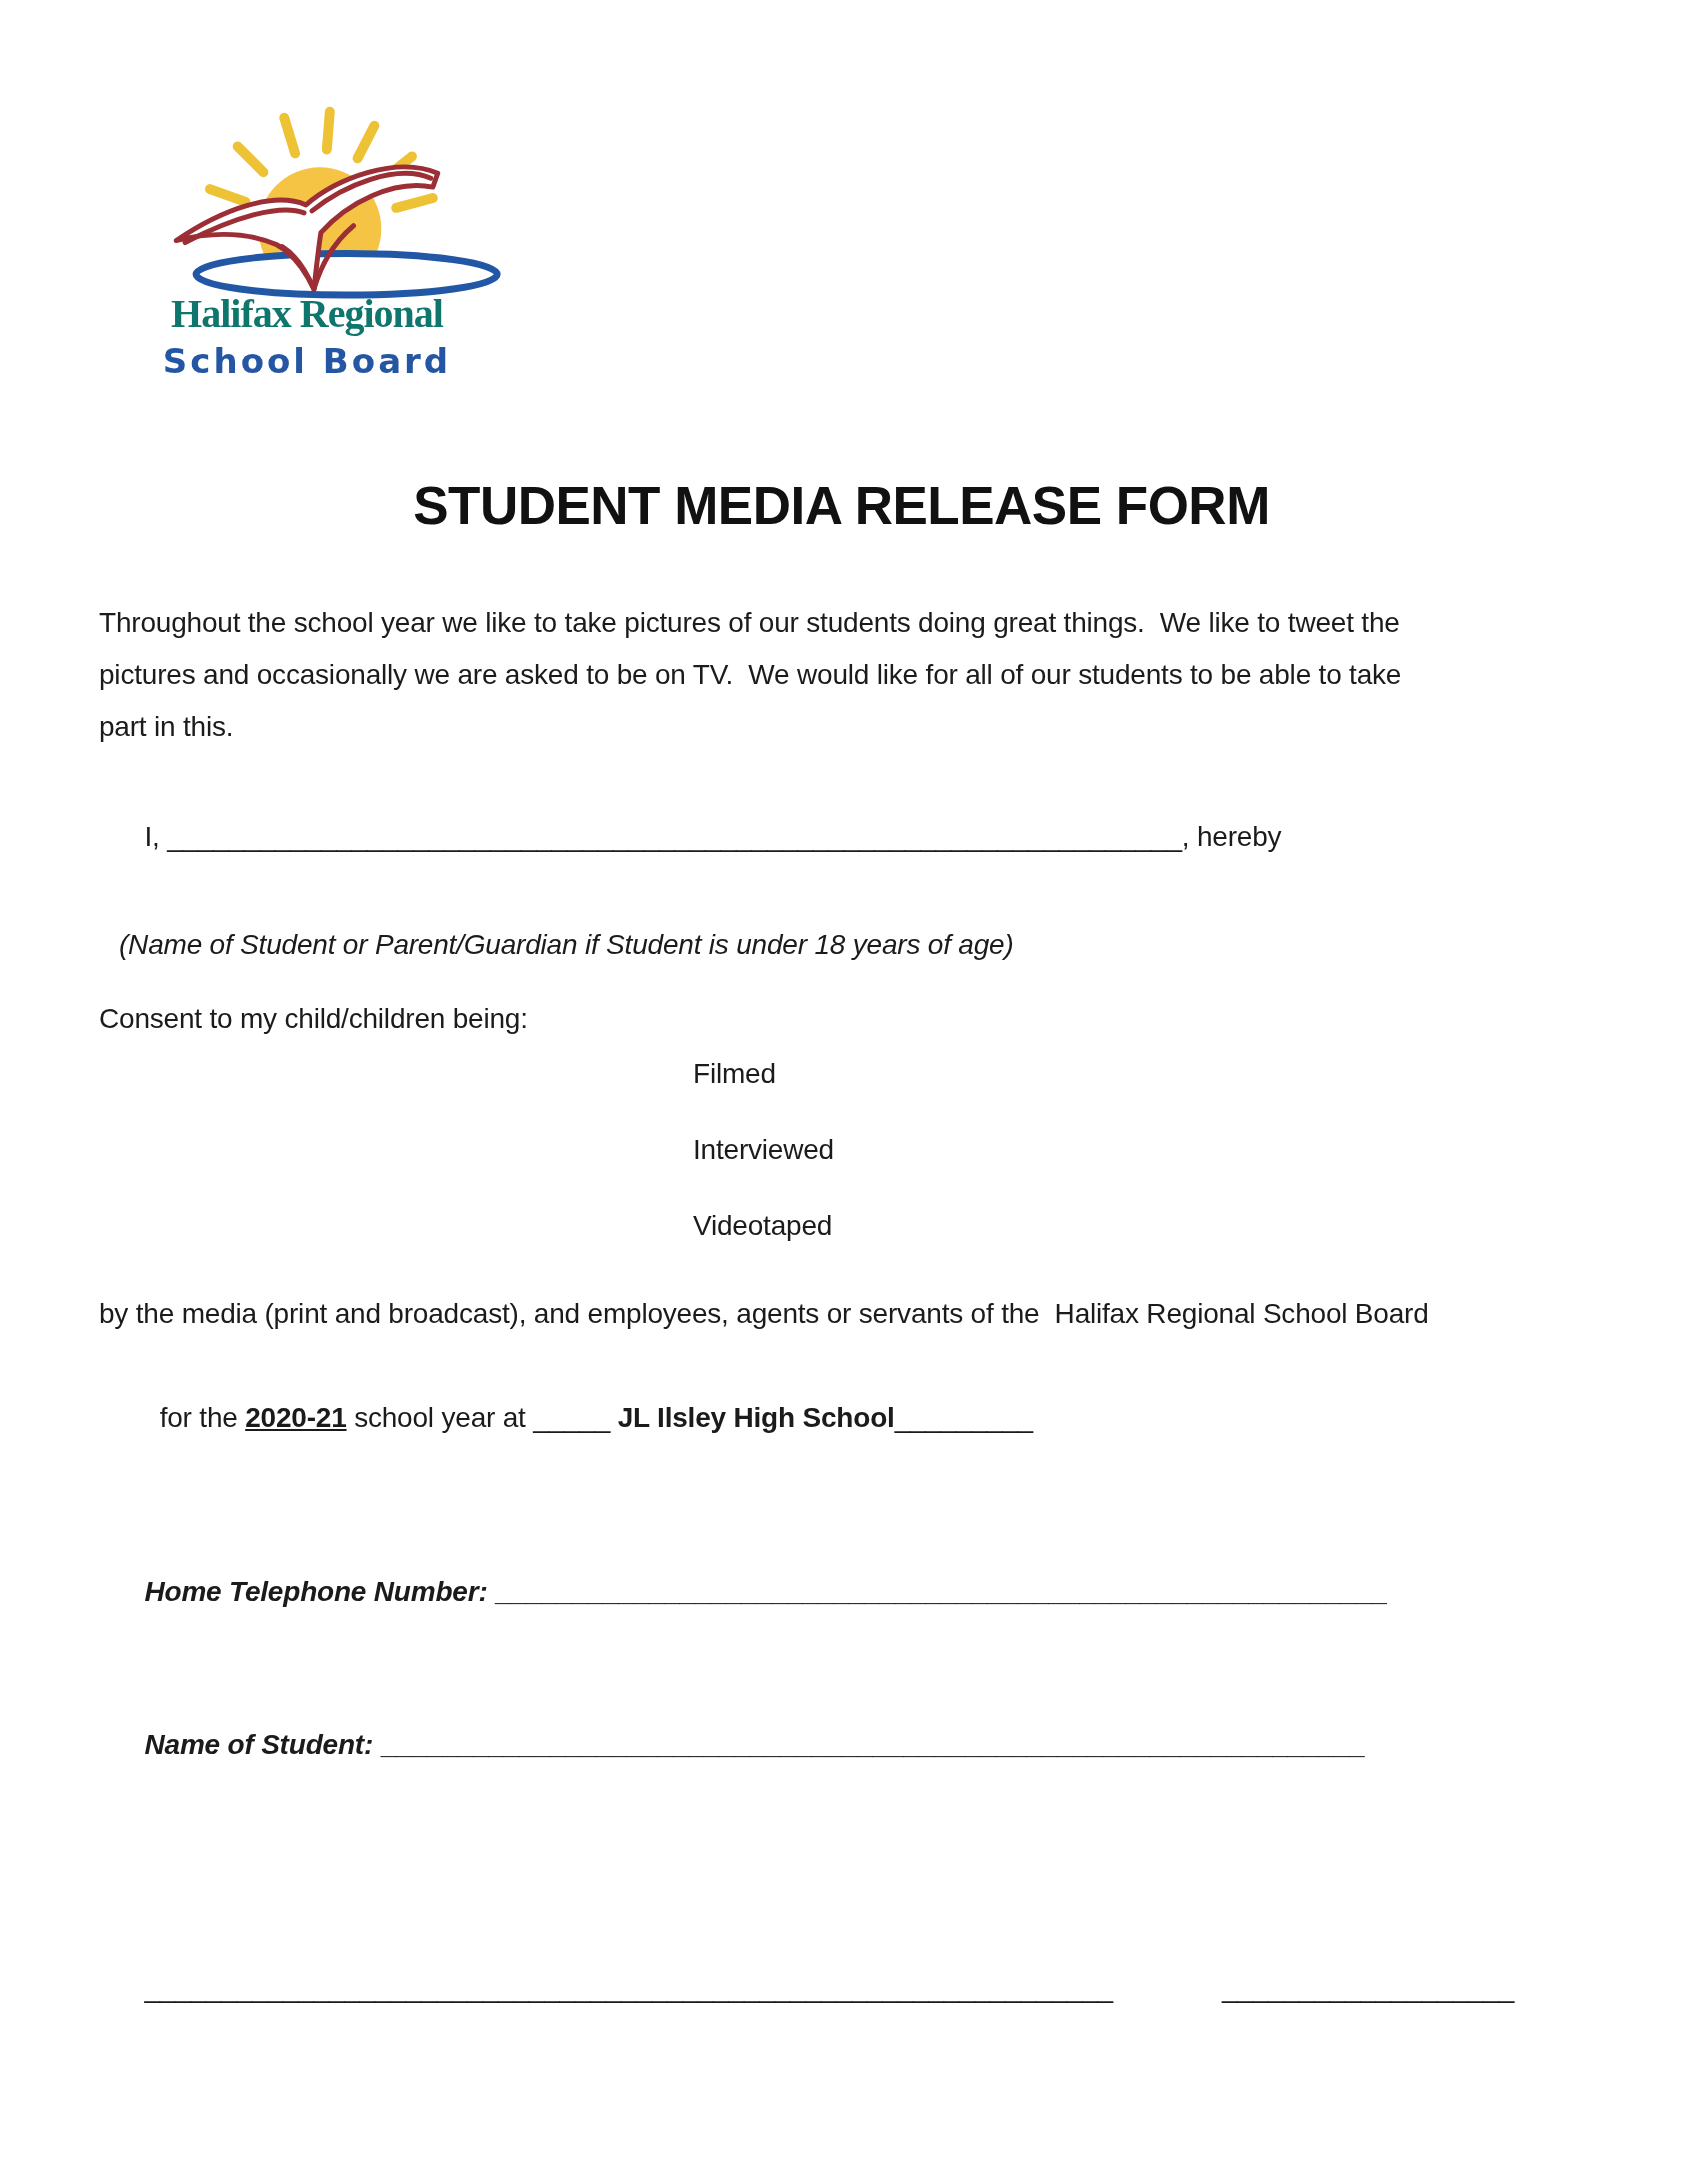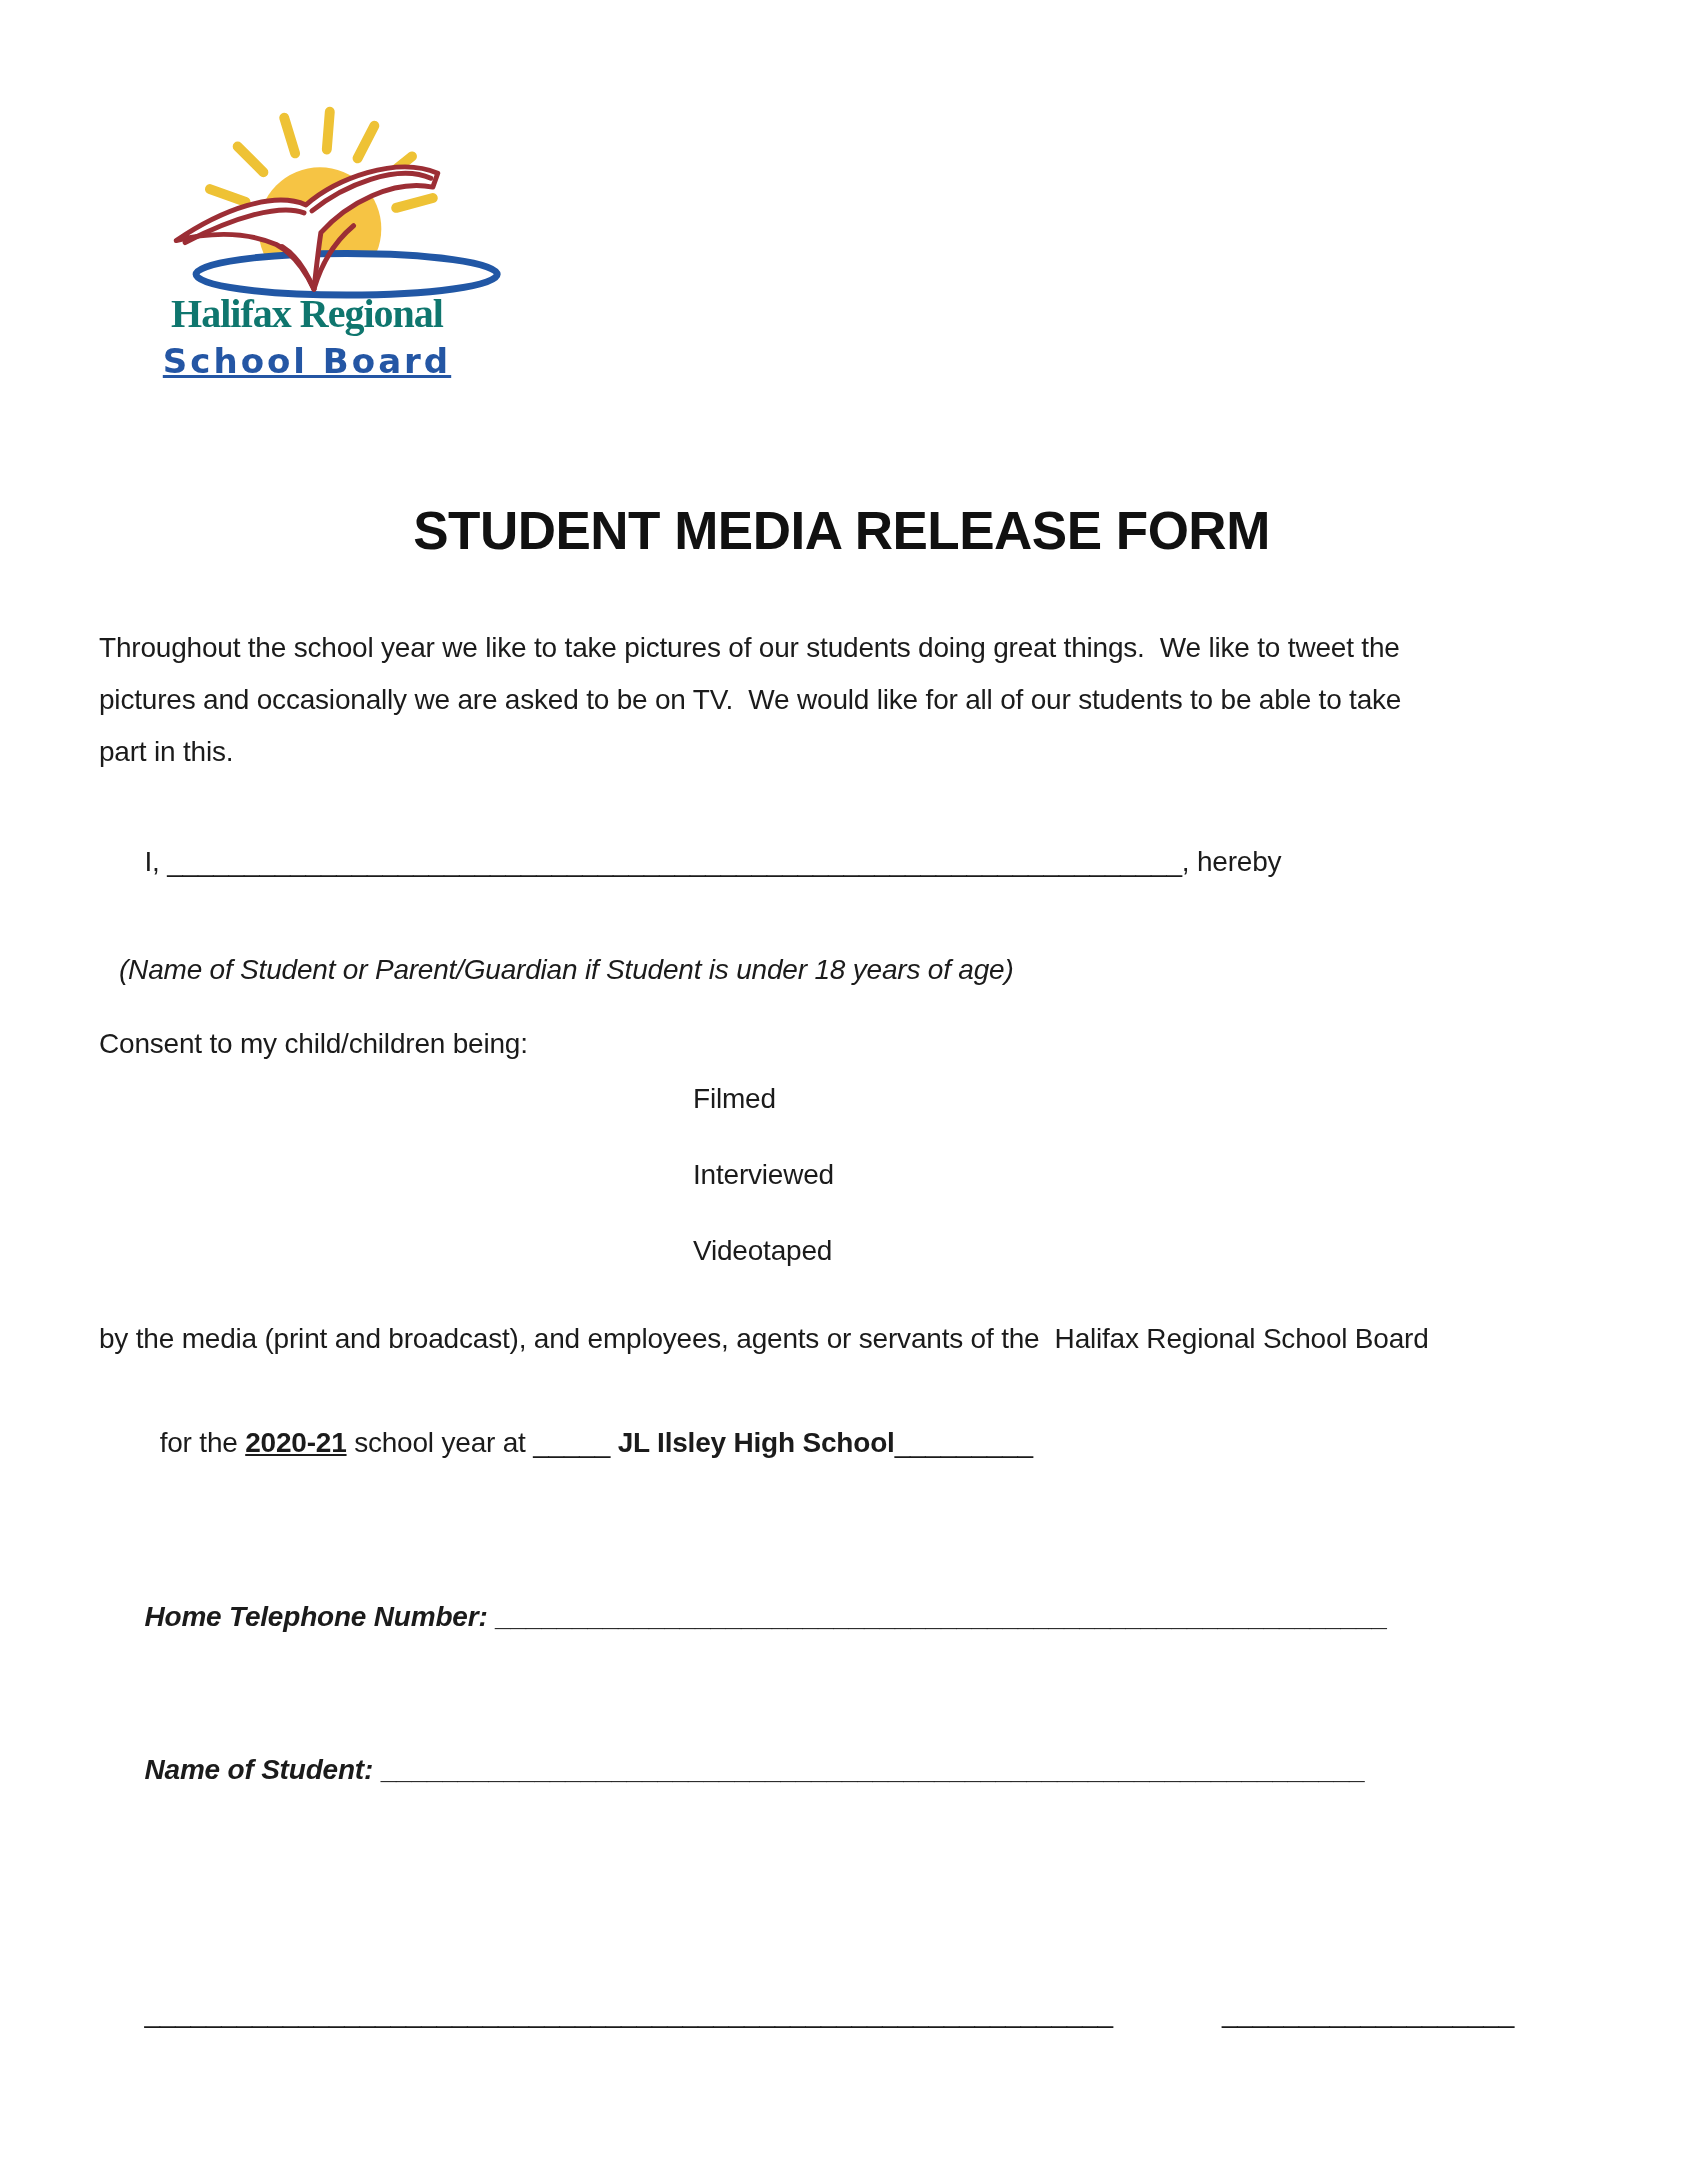--- a/index.html
+++ b/index.html
@@ -17,26 +17,26 @@
   .logo{position:relative;margin:84px 0 0 -5px;width:426px;height:332px;}
   .logo svg{position:absolute;top:0;left:0;}
   .logo-line1{
     position:absolute;top:206px;left:0;width:426px;text-align:center;
     font-family:Liberation Serif, serif;font-weight:700;
     font-size:40px;letter-spacing:-1px;color:#0f766e;white-space:pre;
   }
   .logo-line2{
     position:absolute;top:257px;left:0;width:426px;text-align:center;
     font-family:"DejaVu Sans",sans-serif;font-weight:700;
-    font-size:34px;letter-spacing:3px;color:#2456A4;white-space:pre;text-decoration:underline;
+    font-size:34px;letter-spacing:3px;color:#2456A4;white-space:pre;
   }
 
   
   .title{
-    margin-top:84px;text-align:center;
+    margin-top:59px;text-align:center;
     font-size:53px;font-weight:700;letter-spacing:-0.5px;color:#111;
     white-space:pre;
   }
 
   
   .para{margin-top:61px;font-size:28px;line-height:52px;letter-spacing:-0.2px;}
   .para > div{white-space:pre;}
 
   .decl{margin-top:36px;font-size:28px;letter-spacing:-0.2px;white-space:pre;}
   .note{margin-top:44px;margin-left:20px;font-size:28px;font-style:italic;letter-spacing:-0.2px;white-space:pre;}

